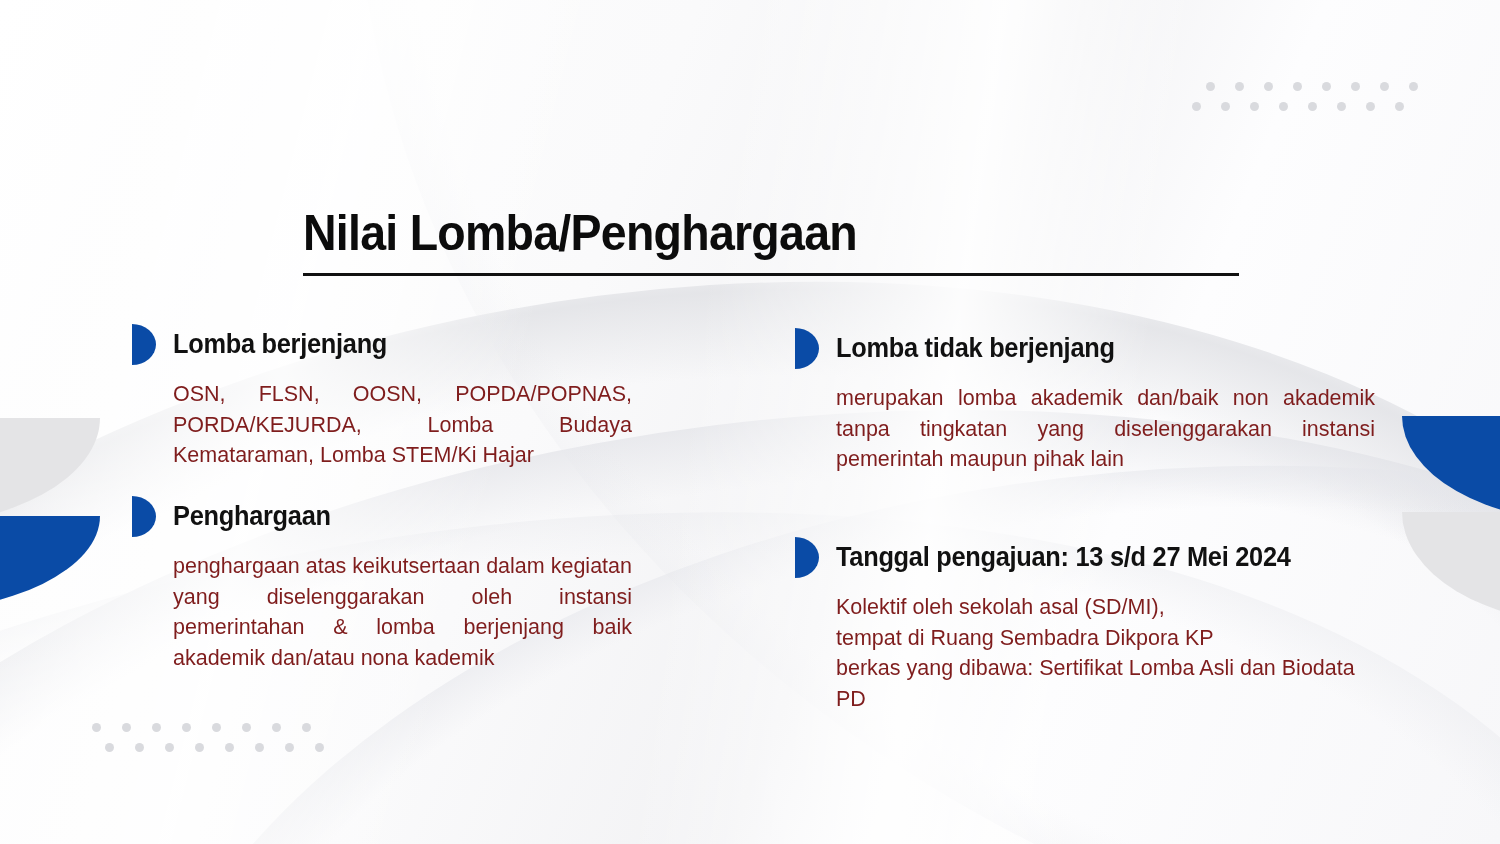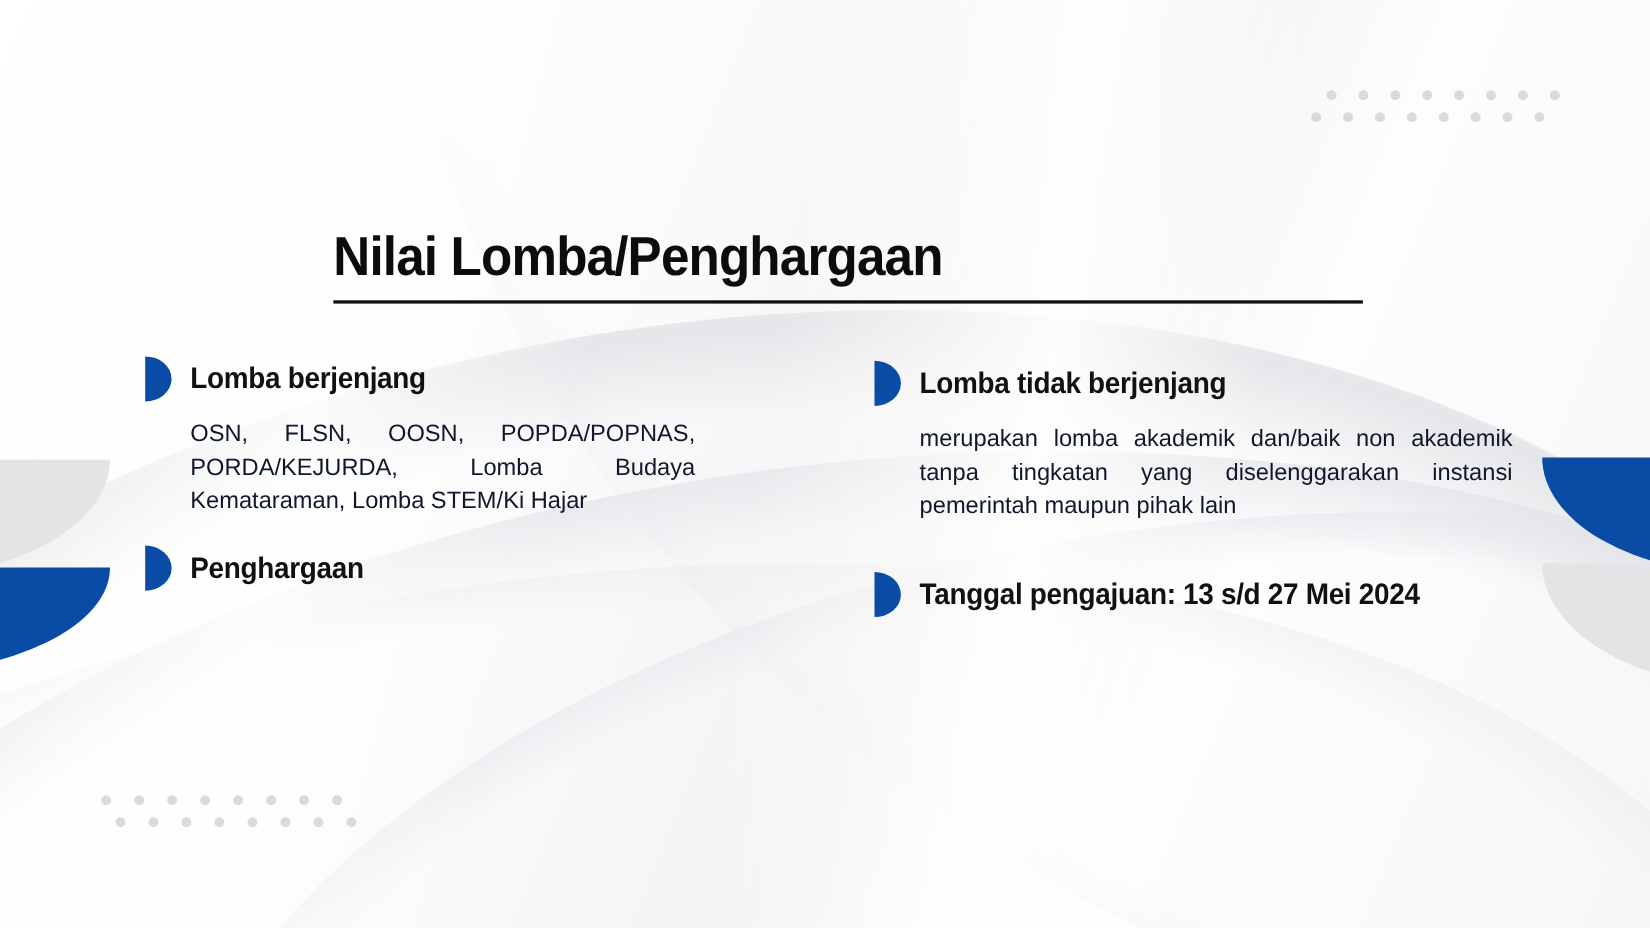--- a/index.html
+++ b/index.html
@@ -172,32 +172,32 @@
     transform-origin: left center;
     white-space: nowrap;
   }
 
   .body {
     margin: 14px 0 0 41px;
     font-family: "Liberation Sans", sans-serif;
     font-weight: 400;
     font-size: 21.5px;
     line-height: 30.5px;
-    color: #0f172a;
+    color: #7f1d1d;
     text-align: justify;
     text-justify: inter-word;
     white-space: pre-line;
   }
   .body.left-align { text-align: left; }
 
   
   .b-lomba-berjenjang      { top: 308px; margin-top: 16px; }
   .b-penghargaan           { top: 496px; }
   .b-lomba-tidak           { top: 328px; }
-  .b-tanggal               { top: 520px; }
+  .b-tanggal               { top: 537px; }
 
   .col-left .block,
   .col-right .block { position: absolute; left: 0; right: 0; }
 </style>
 </head>
 <body>
 
 <div id="slide">
 
   <div class="bg-base"></div>
@@ -267,32 +267,36 @@
 
     <div class="block b-lomba-berjenjang">
       <span class="bullet"></span>
       <h2 class="head">Lomba berjenjang</h2>
       <p class="body">OSN, FLSN, OOSN, POPDA/POPNAS, PORDA/KEJURDA, Lomba Budaya Kemataraman, Lomba STEM/Ki Hajar</p>
     </div>
 
     <div class="block b-penghargaan">
       <span class="bullet"></span>
       <h2 class="head">Penghargaan</h2>
+      <p class="body">penghargaan atas keikutsertaan dalam kegiatan yang diselenggarakan oleh instansi pemerintahan &amp; lomba berjenjang baik akademik dan/atau nona kademik</p>
     </div>
 
   </div>
 
   <div class="col col-right">
 
     <div class="block b-lomba-tidak">
       <span class="bullet"></span>
       <h2 class="head">Lomba tidak berjenjang</h2>
       <p class="body">merupakan lomba akademik dan/baik non akademik tanpa tingkatan yang diselenggarakan instansi pemerintah maupun pihak lain</p>
     </div>
 
     <div class="block b-tanggal">
       <span class="bullet"></span>
       <h2 class="head">Tanggal pengajuan: 13 s/d 27 Mei 2024</h2>
+      <p class="body left-align">Kolektif oleh sekolah asal (SD/MI),
+tempat di Ruang Sembadra Dikpora KP
+berkas yang dibawa: Sertifikat Lomba Asli dan Biodata PD</p>
     </div>
 
   </div>
 
 </div>
 
 </body></html>

